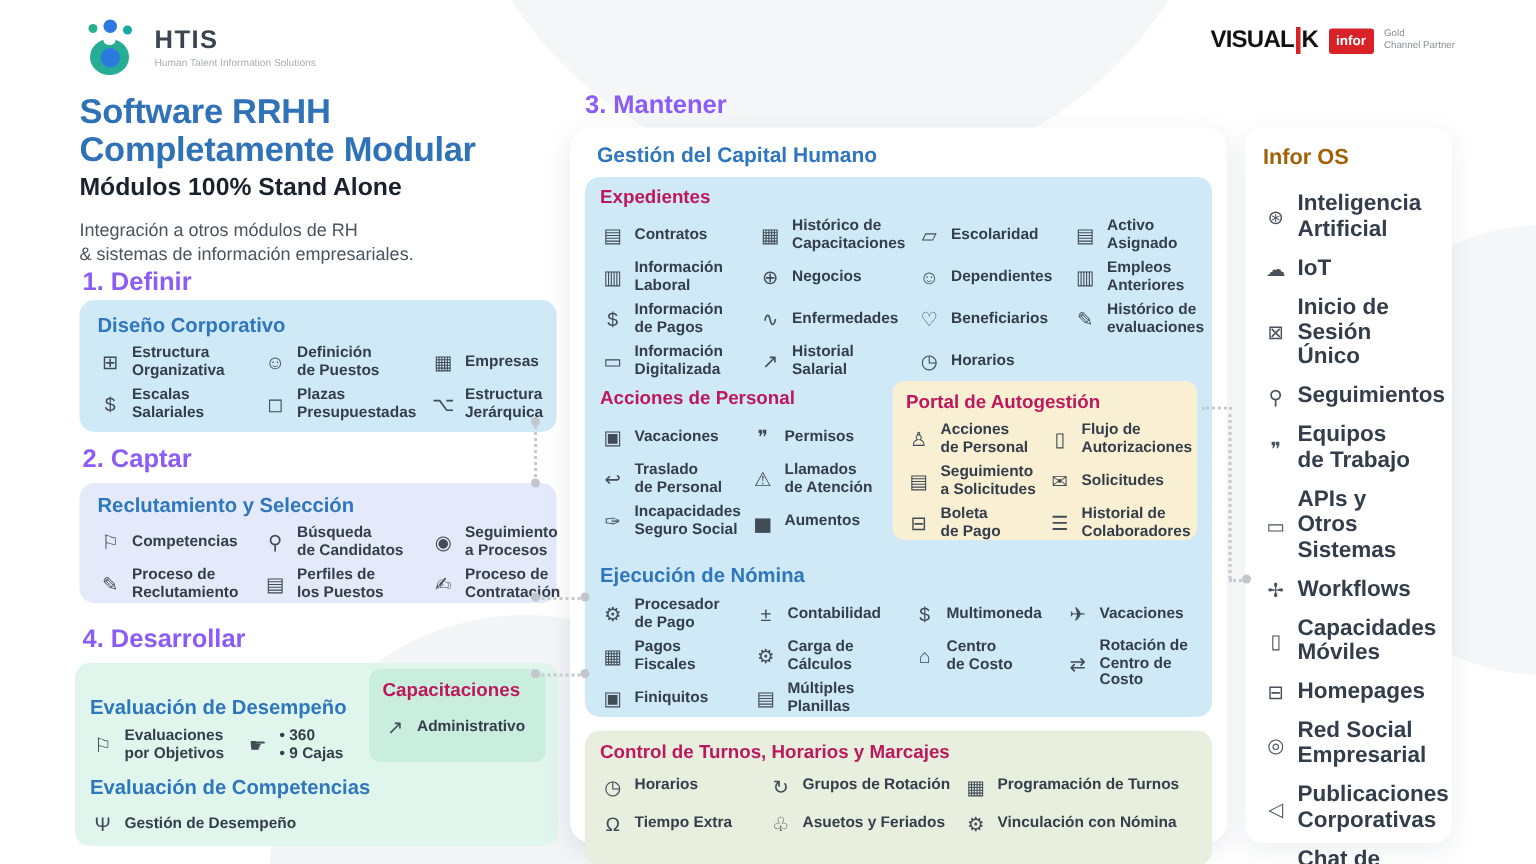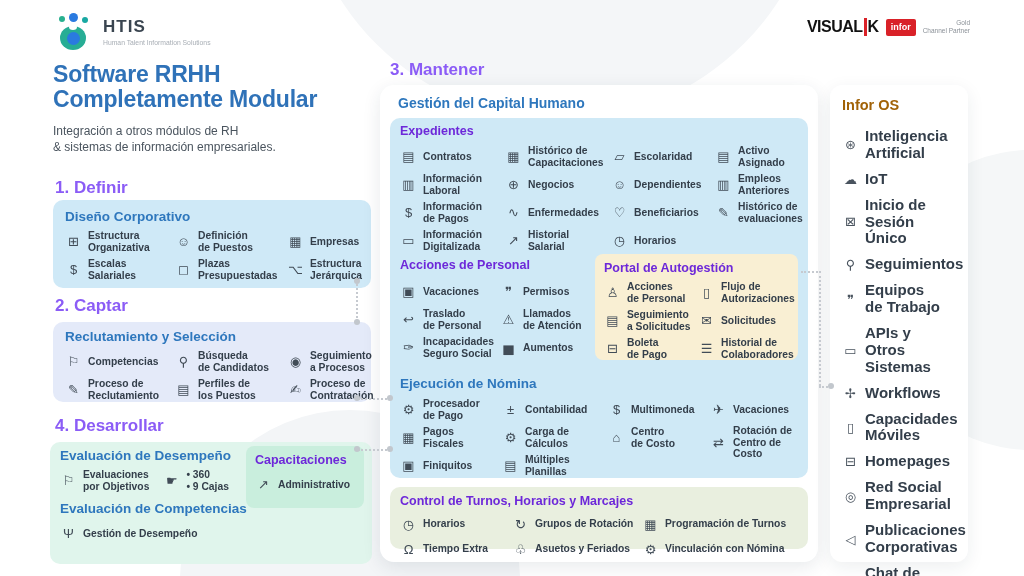--- a/index.html
+++ b/index.html
@@ -19,49 +19,49 @@
   .lm-d1{width:6px;height:6px;left:4px;top:3px;background:#28b08f;}
   .lm-d2{width:9px;height:9px;left:14px;top:0px;background:#2a7ae0;}
   .lm-d3{width:6px;height:6px;left:27px;top:4px;background:#18a8a2;}
   .lm-ring{width:26px;height:24px;left:5px;top:13px;background:#27ad95;}
   .lm-notch{width:8px;height:6px;left:14px;top:11px;background:#ffffff;border-radius:40%;}
   .lm-core{width:13px;height:13px;left:12px;top:19px;background:#2a7ae0;}
   .brand-name{font-size:17px;font-weight:700;color:#3a4550;letter-spacing:1px;line-height:1.1;}
   .brand-tag{font-size:6.8px;color:#a8aeb5;margin-top:2px;}
 
   
-  .partner{right:54px;top:18px;left:auto;display:flex;align-items:center;gap:7px;text-align:right;}
+  .partner{right:54px;top:18px;left:auto;display:flex;align-items:center;gap:7px;}
   .visual-wordmark{font-size:16px;font-weight:900;color:#111;letter-spacing:-0.5px;display:flex;align-items:center;}
   .visual-k{color:#111;border-left:3px solid #d92128;padding-left:1px;margin-left:1px;}
   .infor-box{background:#d92128;color:#fff;font-size:9px;font-weight:700;
              padding:4px 5px;border-radius:2px;line-height:1;}
   .partner-badge{font-size:6.5px;color:#8a9097;line-height:1.25;white-space:pre-line;}
 
   
   .intro{left:53px;top:62px;width:330px;}
   .main-title{color:#2f72b8;font-size:23px;font-weight:800;line-height:1.1;white-space:pre-line;letter-spacing:-0.2px;}
   .sub-title{color:#19222d;font-size:16.5px;font-weight:800;margin-top:3px;}
   .intro-desc{color:#4a545e;font-size:12px;line-height:1.35;margin-top:10px;white-space:pre-line;}
 
   .section-heading{color:#8b5cf6;font-size:17px;font-weight:800;}
   .card-title{color:#2e77bd;font-size:13.5px;font-weight:800;}
-  .dark-title{color:#6d28d9;font-size:12.5px;font-weight:800;}
+  .dark-title{color:#be185d;font-size:12.5px;font-weight:800;}
 
   
   .mitem{display:flex;align-items:center;gap:6px;min-height:25px;}
   .ico{flex:0 0 17px;width:17px;text-align:center;font-size:13px;color:#414c57;line-height:1;}
   .lbl{font-size:10.3px;line-height:1.12;color:#333e4a;font-weight:700;white-space:pre-line;}
 
   
   .h-definir{left:55px;top:178px;}
   .card1{left:53px;top:200px;width:318px;height:88px;background:#cfe9f7;border-radius:10px;padding:9px 12px;box-sizing:border-box;}
   .h-captar{left:55px;top:296px;}
   .card2{left:53px;top:322px;width:318px;height:80px;background:#e4eaf9;border-radius:10px;padding:7px 12px;box-sizing:border-box;}
   .h-desarrollar{left:55px;top:416px;}
-  .card4{left:50px;top:442px;width:322px;height:122px;background:#e0f5ec;border-radius:10px;padding:6px 10px;box-sizing:border-box;}
+  .card4{left:50px;top:442px;width:322px;height:122px;background:#e0f5ec;border-radius:10px;padding:22px 10px;box-sizing:border-box;}
   .cols3{display:grid;grid-template-columns:106px 108px 1fr;column-gap:4px;margin-top:5px;}
   .colstack{display:flex;flex-direction:column;gap:3px;}
 
   .capac-box{position:absolute;left:196px;top:4px;width:118px;height:62px;background:#c9eedd;border-radius:8px;padding:7px 9px;box-sizing:border-box;}
   .row-items{display:flex;gap:14px;margin-top:5px;}
 
   
   .h-mantener{left:390px;top:60px;}
   .panel{left:380px;top:85px;width:438px;height:477px;background:#fff;border-radius:14px;
          box-shadow:0 5px 18px rgba(30,50,70,0.10);box-sizing:border-box;padding:9px 10px;}
@@ -69,21 +69,21 @@
   .bluebox{position:relative;width:418px;height:360px;background:#cfe9f6;border-radius:10px;}
   .bb-abs{position:absolute;left:10px;right:10px;}
   .exp-block{top:6px;}
   .grid4{display:grid;grid-template-columns:103px 104px 102px 1fr;column-gap:2px;margin-top:6px;}
   .acc-block{top:140px;width:192px;}
   .grid2{display:grid;grid-template-columns:98px 1fr;column-gap:2px;margin-top:7px;}
   .portal-box{position:absolute;left:205px;top:136px;width:203px;height:106px;background:#f9efd3;
               border-radius:8px;padding:7px 9px;box-sizing:border-box;}
   .portal-grid{display:grid;grid-template-columns:92px 1fr;column-gap:2px;margin-top:5px;}
   .nom-block{top:258px;}
-  .turnos-box{position:relative;width:418px;height:62px;background:#e9efdf;border-radius:10px;
+  .turnos-box{position:relative;width:418px;height:90px;background:#e9efdf;border-radius:10px;
               margin-top:9px;padding:7px 10px;box-sizing:border-box;}
   .grid3{display:grid;grid-template-columns:110px 128px 1fr;column-gap:2px;margin-top:5px;}
   .turnos-box .mitem{min-height:22px;}
 
   
   .sidebar{left:830px;top:85px;width:138px;height:477px;background:#fff;border-radius:12px;
            box-shadow:0 5px 18px rgba(30,50,70,0.08);box-sizing:border-box;padding:12px;}
   .sidebar-title{color:#a16207;font-size:14.5px;font-weight:800;}
   .side-list{display:flex;flex-direction:column;gap:9.2px;margin-top:15px;}
   .side-list .mitem{min-height:0;}
@@ -125,20 +125,21 @@
         <span class="visual-k">K</span>
     </div>
     <div class="infor-box">infor</div>
     <div class="partner-badge">Gold
 Channel Partner</div>
   </div>
 
   <div class="layer intro">
     <div class="main-title">Software RRHH
 Completamente Modular</div>
+    <div class="sub-title">Módulos 100%  Stand Alone</div>
     <div class="intro-desc">Integración a otros módulos de RH
 &amp; sistemas de información empresariales.</div>
   </div>
 
   <div class="layer section-heading h-definir">1. Definir</div>
   <div class="layer card1">
     <div class="card-title">Diseño Corporativo</div>
     <div class="cols3">
       <div class="colstack">
 

